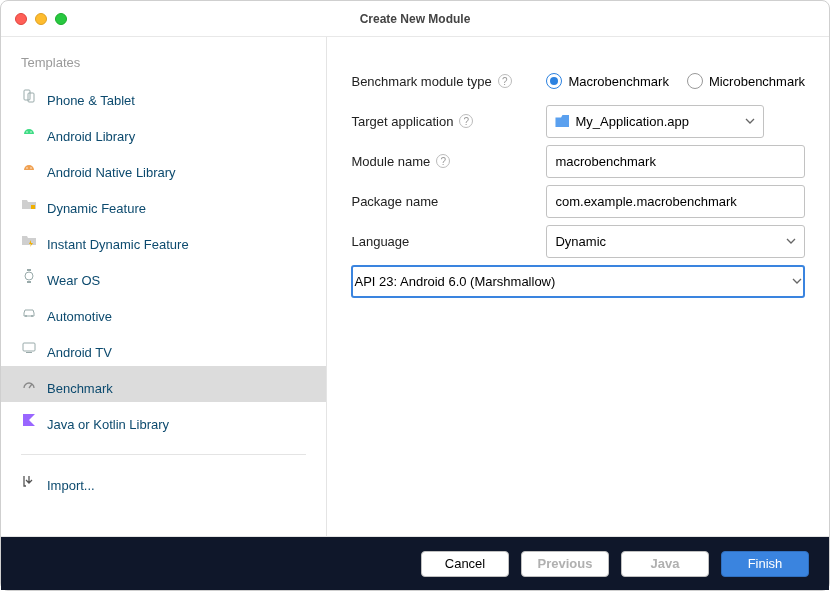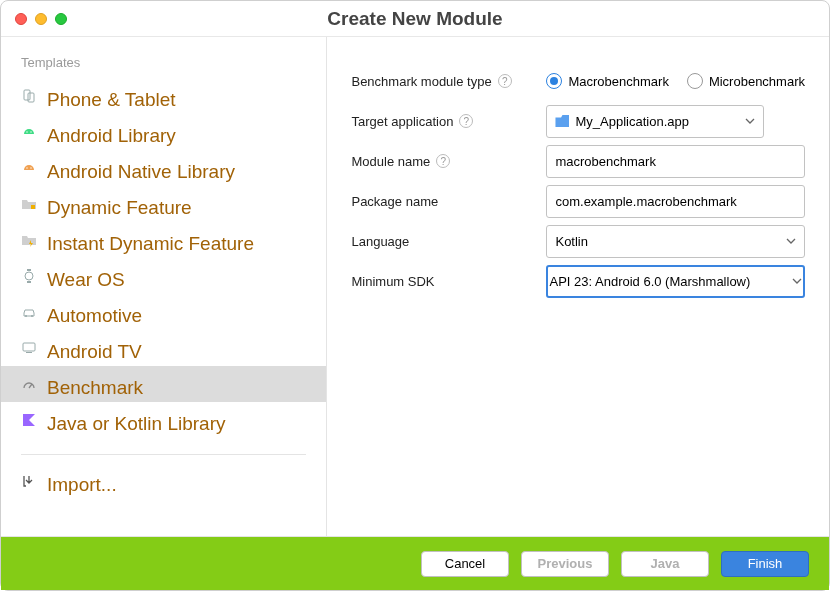--- a/index.html
+++ b/index.html
@@ -39,21 +39,21 @@
       border-radius: 50%;
     }
     .dot.red { background: #ff5f57; border: 0.5px solid #e0443e; }
     .dot.yellow { background: #febc2e; border: 0.5px solid #dfa123; }
     .dot.green { background: #28c840; border: 0.5px solid #1aad2b; }
     .title {
       position: absolute;
       left: 0; right: 0;
       text-align: center;
       font-weight: 600;
-      font-size: 19px;
+      font-size: 12px;
       color: #444;
     }
     .body {
       flex: 1;
       display: flex;
       min-height: 0;
     }
     .sidebar {
       width: 328px;
       border-right: 1px solid #e4e4e4;
@@ -72,21 +72,21 @@
       height: 36px;
       padding-left: 20px;
       gap: 10px;
       cursor: default;
     }
     .sidebar-item.selected { background: #dcdcdc; }
     .sidebar-item .icon {
       width: 16px; height: 16px;
       display: inline-flex; align-items: center; justify-content: center;
     }
-    .sidebar-item .label { font-size: 19px; color: #a16207; margin-top: 8px; }
+    .sidebar-item .label { font-size: 13px; color: #0c4a6e; margin-top: 8px; }
     .separator {
       border-top: 1px solid #e4e4e4;
       margin: 16px 20px 8px 20px;
     }
 
     .form {
       flex: 1;
       padding: 24px 24px 0 24px;
     }
     .row {
@@ -148,21 +148,21 @@
     .app-select { width: 218px; flex: 0 0 218px; }
 
     .footer {
       height: 54px;
       border-top: 1px solid #e4e4e4;
       display: flex;
       justify-content: flex-end;
       align-items: center;
       gap: 12px;
       padding-right: 20px;
-      background: #84cc16;
+      background: #0f172a;
     }
     .btn {
       min-width: 88px;
       height: 26px;
       border: 1px solid #c0c0c0;
       border-radius: 4px;
       background: #fff;
       font-size: 13px;
       display: inline-flex; align-items: center; justify-content: center;
       padding: 0 14px;
@@ -354,33 +354,30 @@
         <div class="field">
           <input value="com.example.macrobenchmark" style="">
         </div>
       </div>
 
       <div class="row">
         <div class="lbl">
           <span>Language</span>
         </div>
         <div class="select">
-          <span>Kotlin</span>
+          <span>Dynamic</span>
           <span class="caret">
             <svg width="10" height="10" viewBox="0 0 10 10">
                 <path d="M1 3l4 4 4-4" fill="none" stroke="#666" stroke-width="1.3"></path>
               </svg>
           </span>
         </div>
       </div>
 
       <div class="row">
-        <div class="lbl">
-          <span>Minimum SDK</span>
-        </div>
         <div class="select focused">
           <span>API 23: Android 6.0 (Marshmallow)</span>
           <span class="caret">
             <svg width="10" height="10" viewBox="0 0 10 10">
                 <path d="M1 3l4 4 4-4" fill="none" stroke="#666" stroke-width="1.3"></path>
               </svg>
           </span>
         </div>
       </div>
 

